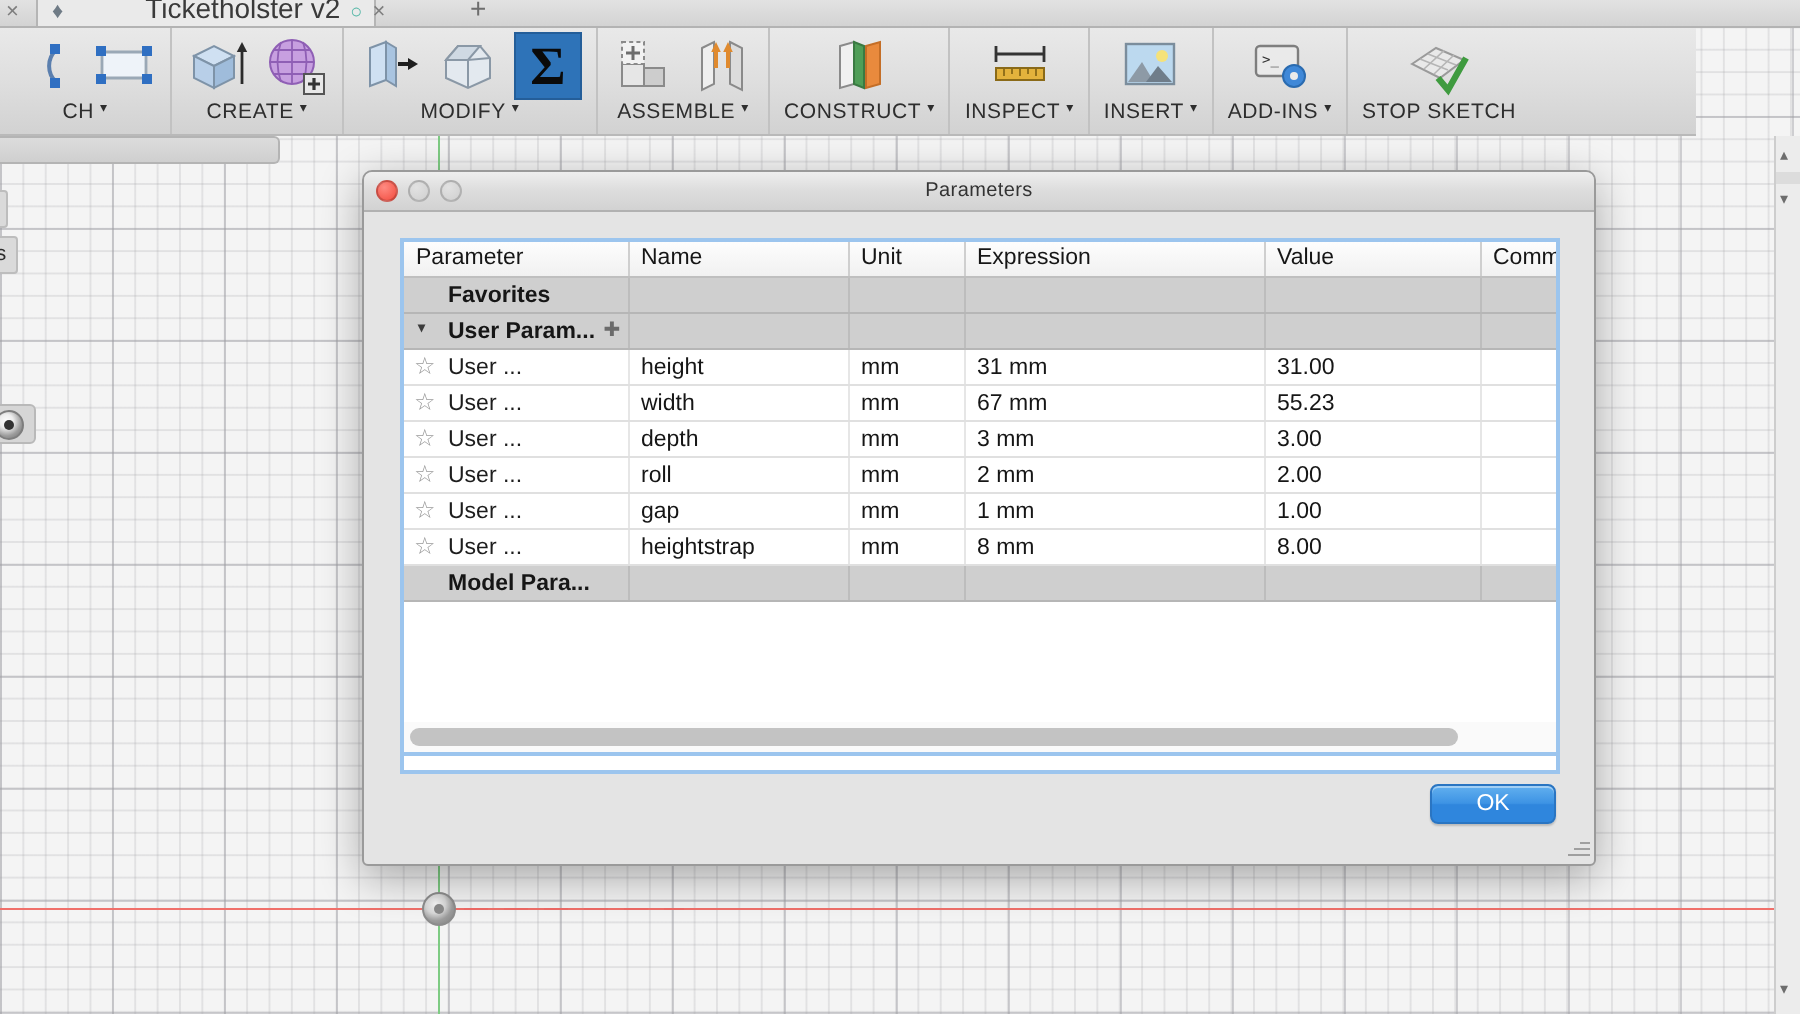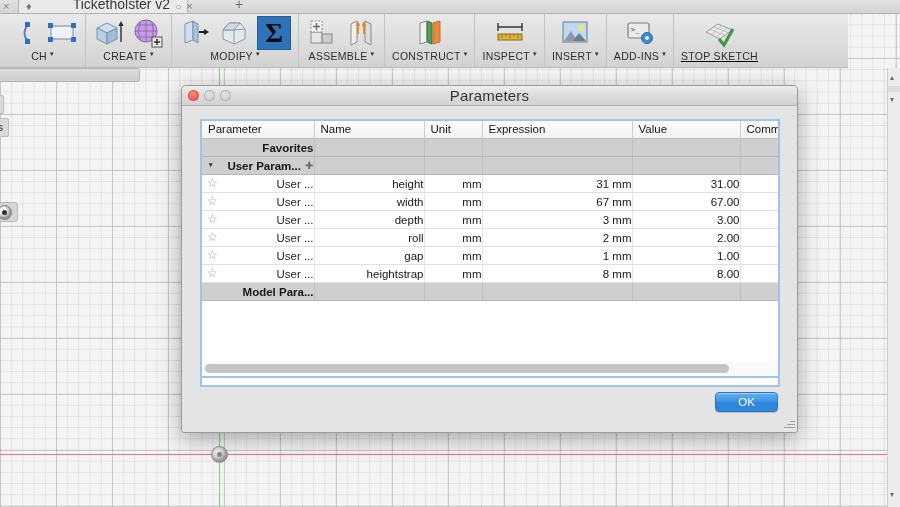--- a/index.html
+++ b/index.html
@@ -81,21 +81,21 @@
     border-bottom:1px solid #b9b9b9;
     display:flex; align-items:stretch;
   }
   .tgroup {
     display:flex; flex-direction:column; align-items:center;
     justify-content:flex-start;
     padding:2px 7px 0 7px;
     border-right:1px solid #c2c2c2;
     position:relative;
   }
-  .tgroup:last-child { border-right:none;text-decoration:underline; }
+  .tgroup:last-child { border-right:none; }
   .ticons { display:flex; align-items:flex-start; gap:7px; height:35px; }
   .tlabel {
     font-size:10.5px; color:#2e2e2e; letter-spacing:.3px;
     display:flex; align-items:flex-start; gap:3px; white-space:nowrap;
     margin-top:-1px;
   }
   .caret { font-size:7px; color:#2e2e2e; }
   .ticon { width:32px; height:33px; display:flex; align-items:center; justify-content:center; }
   .ticon svg { display:block; }
   #icon-parameters {
@@ -160,21 +160,21 @@
   }
   #titlebar {
     height:20px; position:relative;
     background:linear-gradient(#eeeeee 0%,#dddddd 48%,#d2d2d2 100%);
     border-bottom:1px solid #b1b1b1;
     border-radius:4px 4px 0 0;
   }
   #title-text {
     position:absolute; inset:0;
     display:flex; align-items:center; justify-content:center;
-    font-size:15px; color:#333; letter-spacing:.2px;
+    font-size:10px; color:#333; letter-spacing:.2px;
   }
   #traffic { position:absolute; left:6px; top:4px; display:flex; gap:5px; }
   .light { width:11px; height:11px; border-radius:50%; border:1px solid rgba(0,0,0,.18); }
   #light-close { background:radial-gradient(circle at 35% 30%,#ff8b82,#f24b3e); }
   #light-min   { background:radial-gradient(circle at 35% 30%,#e2e2e2,#cfcfcf); }
   #light-zoom  { background:radial-gradient(circle at 35% 30%,#e2e2e2,#cfcfcf); }
 
   #table-wrap {
     position:absolute; left:18px; top:33px; width:580px; height:268px;
     border:2px solid #9cc5ee; background:#fff; overflow:hidden;
@@ -184,21 +184,21 @@
     background:linear-gradient(#fdfdfd,#f1f1f1);
     border-bottom:1px solid #bfbfbf;
     border-right:1px solid #cfcfcf;
     text-align:left; font-weight:400; padding:2px 0 3px 6px;
     height:17px; white-space:nowrap;
   }
   tbody td {
     border-bottom:1px solid #e0e0e0;
     border-right:1px solid #e6e6e6;
     padding:1px 0 1px 6px; height:18px;
-    white-space:nowrap; overflow:hidden;text-align:right;
+    white-space:nowrap; overflow:hidden;
   }
   tr.group td {
     background:#cfcfcf;
     border-bottom:1px solid #b6b6b6;
     border-right:1px solid #bdbdbd;
     font-weight:700;
   }
   .col-param   { width:112px; }
   .col-name    { width:110px; }
   .col-unit    { width:58px; }
@@ -546,21 +546,21 @@
           <td></td>
         </tr>
         <tr>
           <td class="param-cell">
             <span class="star">☆</span>
             <span>User ...</span>
           </td>
           <td>width</td>
           <td>mm</td>
           <td>67 mm</td>
-          <td>67.00</td>
+          <td>55.23</td>
           <td></td>
         </tr>
         <tr>
           <td class="param-cell">
             <span class="star">☆</span>
             <span>User ...</span>
           </td>
           <td>depth</td>
           <td>mm</td>
           <td>3 mm</td>

